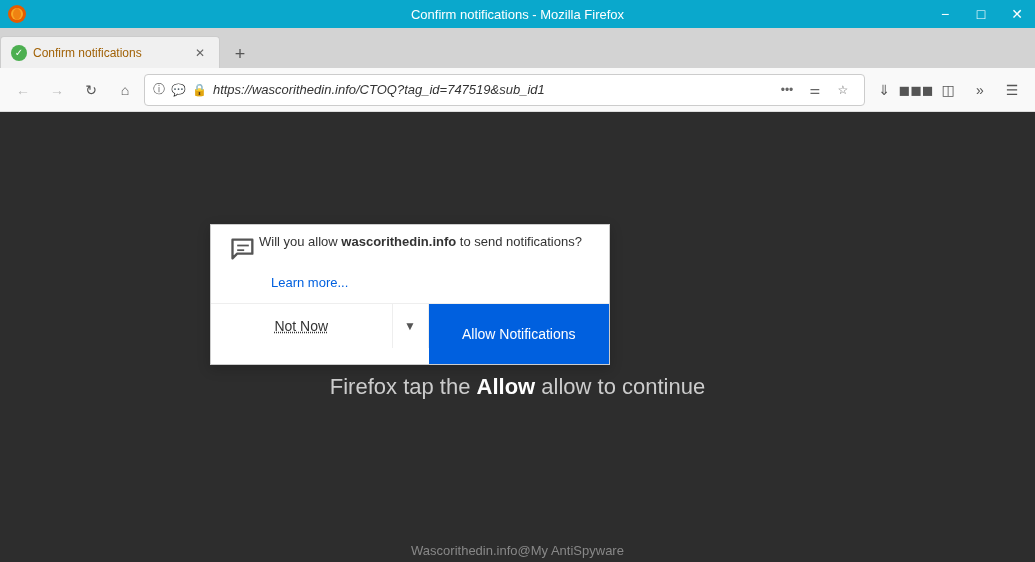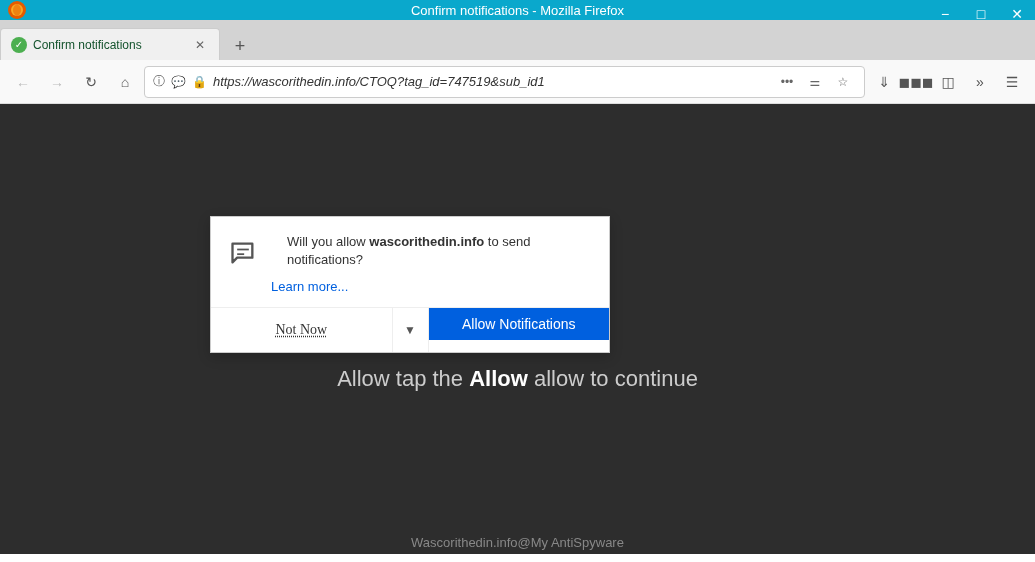--- a/index.html
+++ b/index.html
@@ -1,21 +1,21 @@
 <!DOCTYPE html>
 <html><head>
   <meta charset="utf-8">
   <style>
     * { margin: 0; padding: 0; box-sizing: border-box; }
     body { width: 1035px; height: 562px; overflow: hidden; font-family: Arial, sans-serif; }
 
     
     .titlebar {
       background: #0aa8cc;
-      height: 20px;
+      height: 28px;
       display: flex;
       align-items: center;
       justify-content: center;
       position: relative;
     }
     .titlebar-title {
       color: white;
       font-size: 13px;
     }
     .titlebar-controls {
@@ -74,21 +74,21 @@
       background: #4caf50;
       display: flex;
       align-items: center;
       justify-content: center;
       color: white;
       font-size: 10px;
       flex-shrink: 0;
     }
     .tab-title {
       font-size: 12px;
-      color: #14532d;
+      color: #a16207;
       flex: 1;
       overflow: hidden;
       text-overflow: ellipsis;
       white-space: nowrap;
     }
     .tab-close {
       width: 18px;
       height: 18px;
       border-radius: 3px;
       display: flex;
@@ -199,23 +199,23 @@
       top: 112px;
       left: 210px;
       width: 400px;
       background: white;
       border: 1px solid #ccc;
       box-shadow: 0 4px 12px rgba(0,0,0,0.2);
       z-index: 100;
     }
     .popup-header {
       display: flex;
-      align-items: flex-end;
-      padding: 16px 16px 8px 16px;
-      gap: 28px;
+      align-items: flex-start;
+      padding: 8px 16px 8px 16px;
+      gap: 0;
     }
     .popup-icon {
       width: 32px;
       height: 32px;
       flex-shrink: 0;
       display: flex;
       align-items: center;
       justify-content: center;
     }
     .popup-message {
@@ -244,21 +244,20 @@
       height: 44px;
       background: white;
       border: none;
       font-size: 14px;
       cursor: pointer;
       display: flex;
       align-items: center;
       justify-content: center;
       gap: 0;
       border-right: 1px solid #eee;
-      font-family: Liberation Serif, serif;
     }
     .btn-not-now-text {
       text-decoration: underline;
       text-decoration-style: dotted;
       color: #333;
     }
     .btn-dropdown {
       width: 36px;
       height: 44px;
       background: white;
@@ -266,21 +265,21 @@
       cursor: pointer;
       display: flex;
       align-items: center;
       justify-content: center;
       border-right: 1px solid #eee;
       font-size: 12px;
       color: #555;
     }
     .btn-allow {
       flex: 1;
-      height: 32px;
+      height: 60px;
       background: #0060df;
       border: none;
       color: white;
       font-size: 14px;
       cursor: pointer;
     }
 
     
     .browser-content {
       position: relative;
@@ -408,17 +407,17 @@
       <button class="btn-dropdown">▼</button>
       <button class="btn-allow">Allow Notifications</button>
     </div>
   </div>
 
   <svg class="infinity-logo" viewBox="0 0 140 80" xmlns="http://www.w3.org/2000/svg">
     <path d="M70 40 C60 20, 25 20, 15 40 C25 60, 60 60, 70 40 C80 20, 115 20, 125 40 C115 60, 80 60, 70 40Z" fill="none" stroke="#888" stroke-width="6" stroke-linecap="round"></path>
   </svg>
 
   <div class="content-text">
-    <span>Allow tap the </span><strong>Allow</strong><span> allow to continue</span>
+    <span>Firefox tap the </span><strong>Allow</strong><span> allow to continue</span>
   </div>
 
   <div class="watermark">Wascorithedin.info@My AntiSpyware</div>
 </div>
 
 </body></html>

